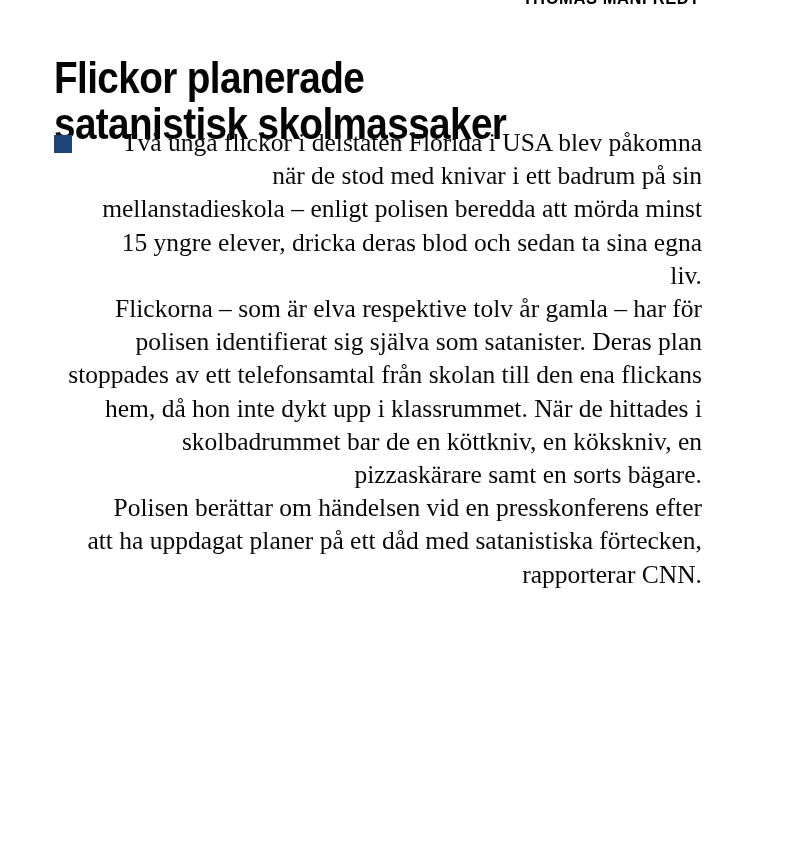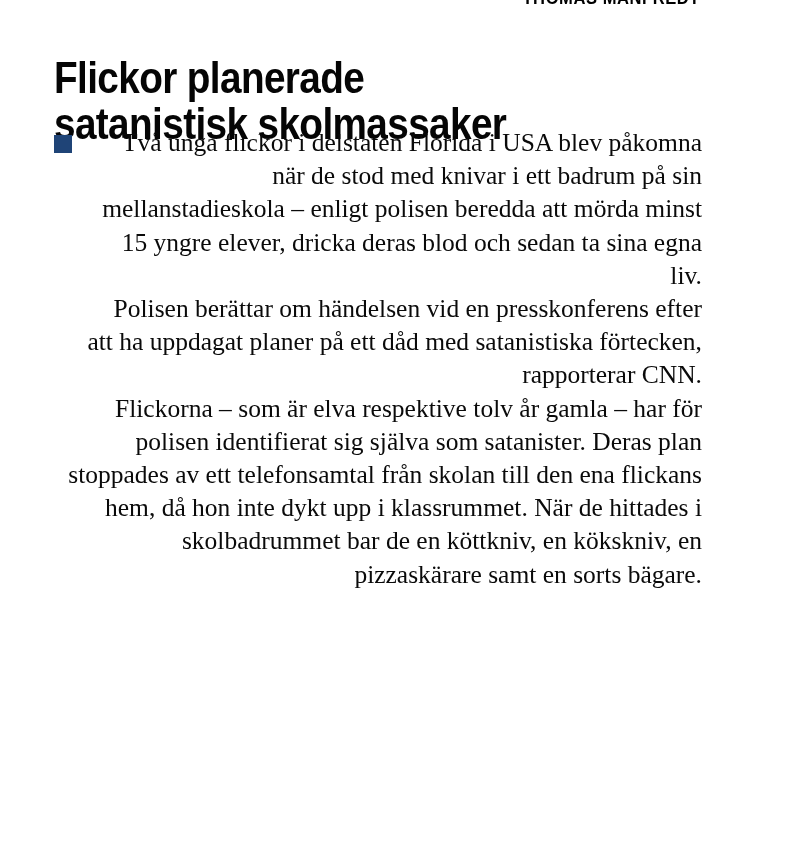--- a/index.html
+++ b/index.html
@@ -142,25 +142,25 @@
 satanistisk skolmassaker</h1>
 
   <div class="article-body">
 
     <p class="para lead">
       <span class="bullet-square"></span>
       <span>Två unga flickor i delstaten Florida i USA blev påkomna när de stod med knivar i ett badrum på sin mellanstadieskola – enligt polisen beredda att mörda minst 15 yngre elever, dricka deras blod och sedan ta sina egna liv.</span>
     </p>
 
     <p class="para">
-      <span>Polisen berättar om händelsen vid en presskonferens efter att ha uppdagat planer på ett dåd med satanistiska förtecken, rapporterar CNN.</span>
+      <span>Flickorna – som är elva respektive tolv år gamla – har för polisen identifierat sig själva som satanister. Deras plan stoppades av ett telefonsamtal från skolan till den ena flickans hem, då hon inte dykt upp i klassrummet. När de hittades i skolbadrummet bar de en köttkniv, en kökskniv, en pizzaskärare samt en sorts bägare.</span>
     </p>
 
     <p class="para">
-      <span>Flickorna – som är elva respektive tolv år gamla – har för polisen identifierat sig själva som satanister. Deras plan stoppades av ett telefonsamtal från skolan till den ena flickans hem, då hon inte dykt upp i klassrummet. När de hittades i skolbadrummet bar de en köttkniv, en kökskniv, en pizzaskärare samt en sorts bägare.</span>
+      <span>Polisen berättar om händelsen vid en presskonferens efter att ha uppdagat planer på ett dåd med satanistiska förtecken, rapporterar CNN.</span>
     </p>
 
 
   </div>
 
   <div class="byline-bottom">
     <div class="byline">JACOB ZETTERMAN</div>
   </div>
 
   <div class="next-headline-wrap">

